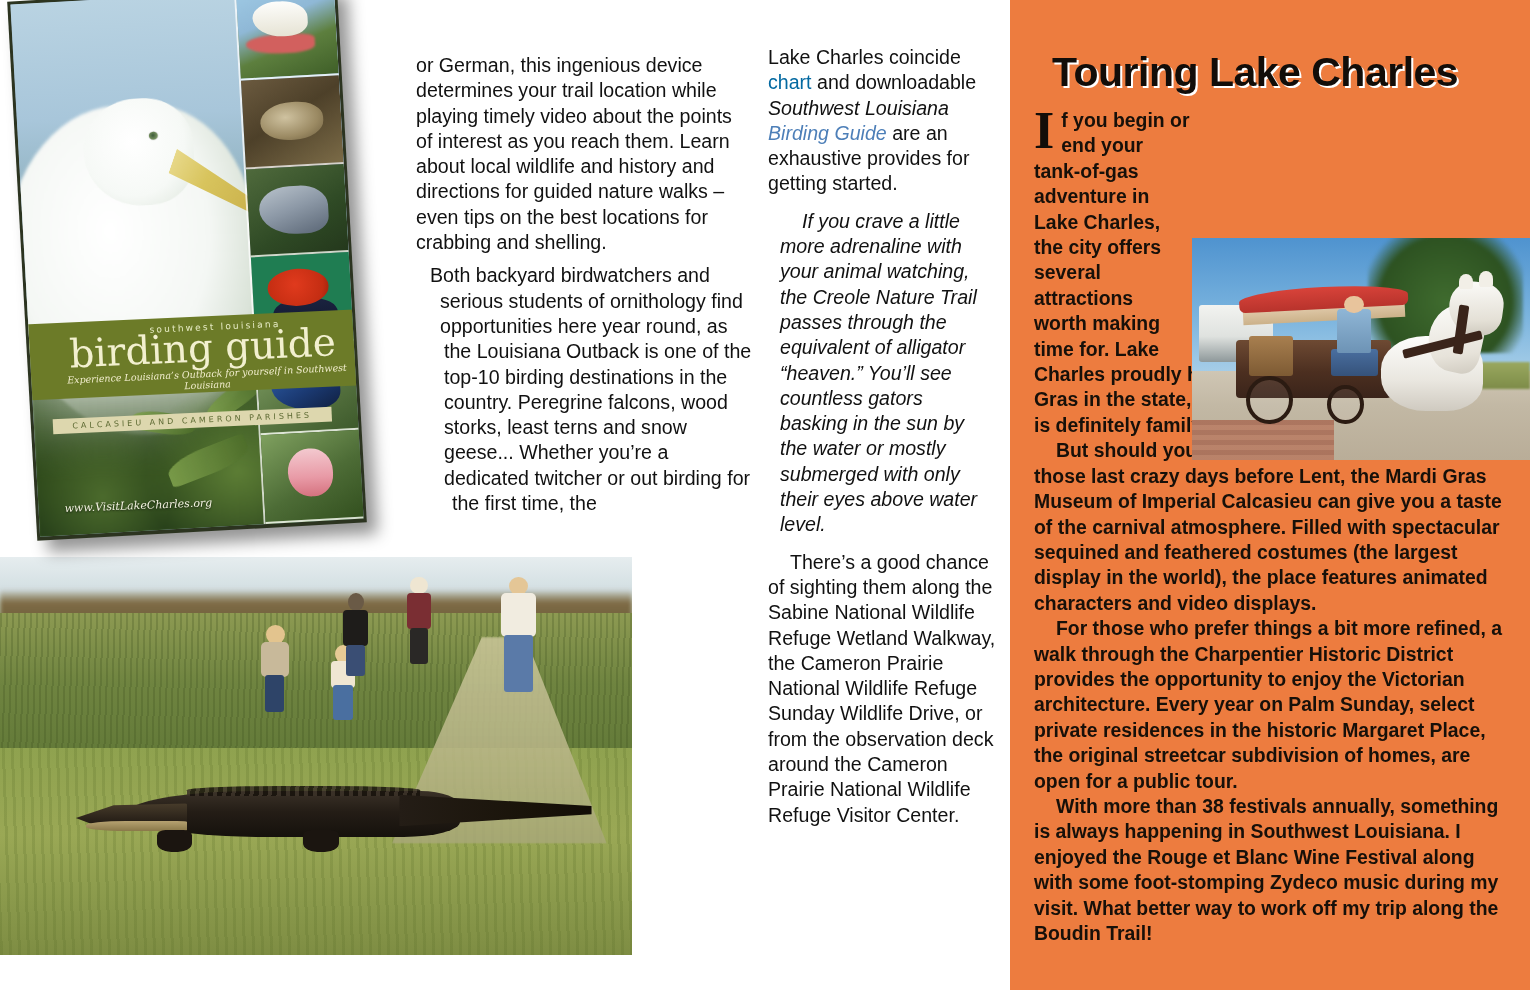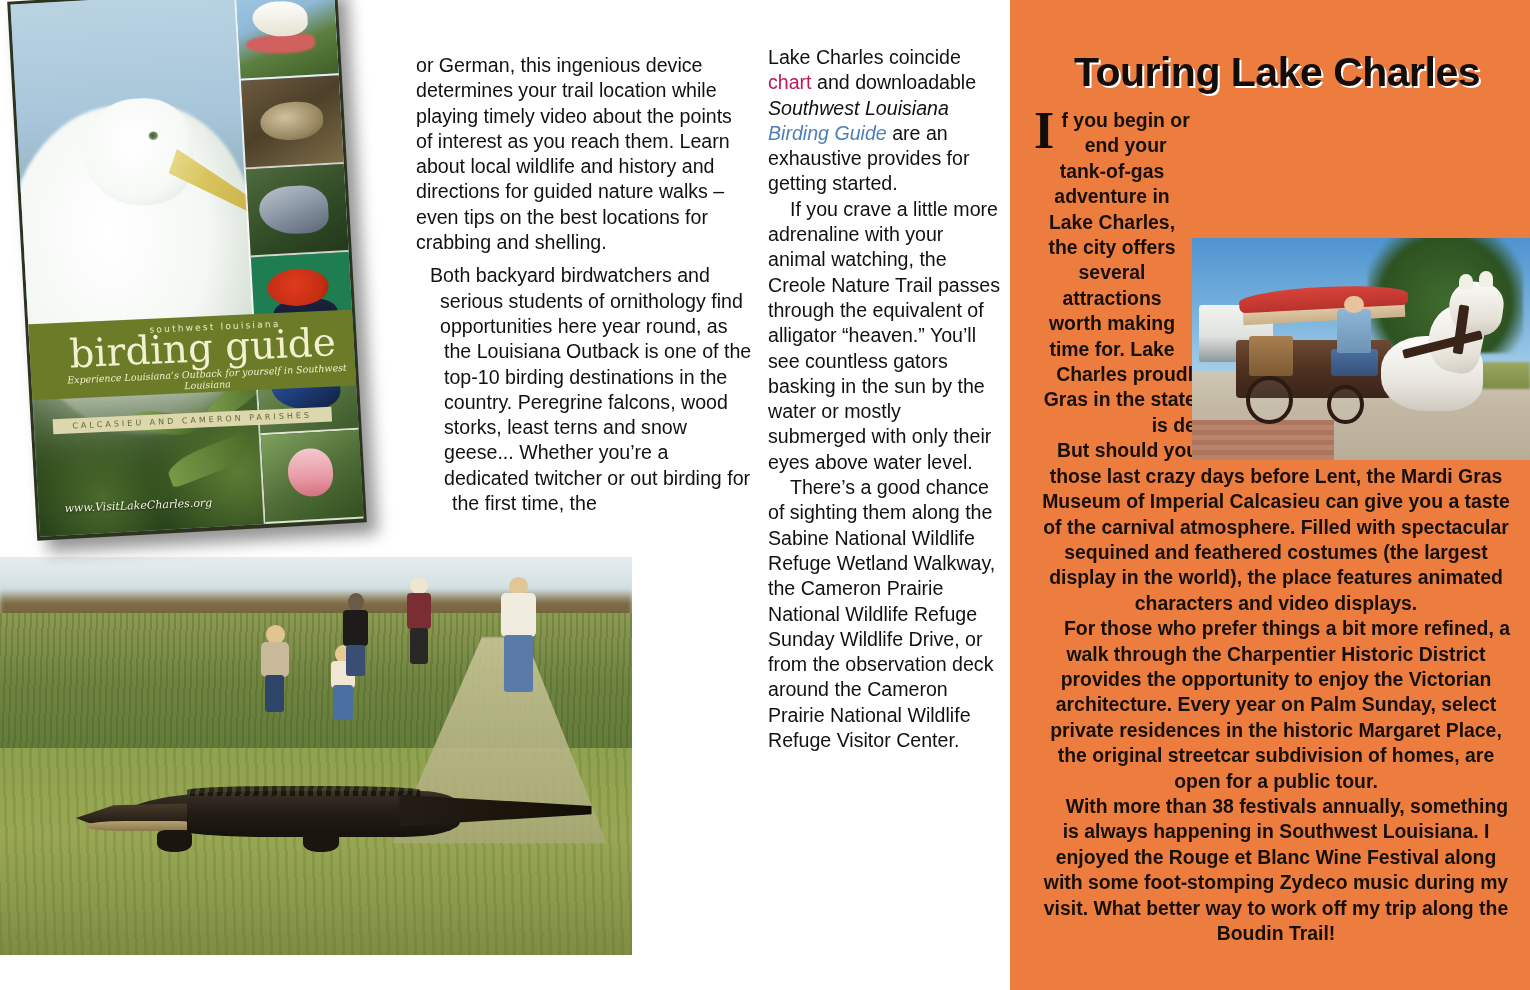--- a/index.html
+++ b/index.html
@@ -308,21 +308,20 @@
   .ital { font-style: italic; }
   .ital-link { font-style: italic; color: #4d7fb8; }
 
   
   #sidebar {
     position: absolute;
     left: 1010px; top: 0;
     width: 520px; height: 990px;
     background: #ed7c3f;
     overflow: hidden;
-    text-align: center;
   }
   #sb-headline {
     position: absolute;
     left: 42px; top: 50px;
     width: 450px;
     font-family: "Liberation Sans", sans-serif;
     font-weight: bold;
     font-size: 41px;
     line-height: 44px;
     color: #120d09;
@@ -497,22 +496,22 @@
         <div style="float: left; clear: left; width: 36px; height: 135px;"></div>
         <div style="float: left; clear: left; width: 44px; height: 60px;"></div>
         <div style="float: right; clear: right; width: 0px; height: 520px;"></div>
 
       <div style="float:left; width:0; height:250px;"></div>
       <p style="margin:8px;">or German, this ingenious device determines your trail location while playing timely video about the points of interest as you reach them. Learn about local wildlife and history and directions for guided nature walks – even tips on the best locations for crabbing and shelling.</p>
       <p style="margin:0; text-indent:22px;">Both backyard birdwatchers and serious students of ornithology find opportunities here year round, as the Louisiana Outback is one of the top-10 birding destinations in the country. Peregrine falcons, wood storks, least terns and snow geese... Whether you’re a dedicated twitcher or out birding for the first time, the</p>
     </div>
 
     <div id="col2" class="col-text">
-      <p style="margin:0;"><span>Lake Charles coincide </span><span class="link" style="color: #be185d;">chart</span><span> and downloadable </span><span class="ital">Southwest Louisiana </span><span class="ital-link" style="color: rgb(77, 127, 184);">Birding Guide</span><span> are an exhaustive provides for getting started.</span></p>
-      <p style="margin:0; text-indent:22px;">If you crave a little more adrenaline with your animal watching, the Creole Nature Trail passes through the equivalent of alligator “heaven.” You’ll see countless gators basking in the sun by the water or mostly submerged with only their eyes above water level.</p>
+      <p style="margin:0;"><span>Lake Charles coincide </span><span class="link" style="color: #0369a1;">chart</span><span> and downloadable </span><span class="ital">Southwest Louisiana </span><span class="ital-link" style="color: rgb(77, 127, 184);">Birding Guide</span><span> are an exhaustive provides for getting started.</span></p>
+      <p style="margin:12px; text-indent:22px;font-style:italic;">If you crave a little more adrenaline with your animal watching, the Creole Nature Trail passes through the equivalent of alligator “heaven.” You’ll see countless gators basking in the sun by the water or mostly submerged with only their eyes above water level.</p>
       <p style="margin:0; text-indent:22px;">There’s a good chance of sighting them along the Sabine National Wildlife Refuge Wetland Walkway, the Cameron Prairie National Wildlife Refuge Sunday Wildlife Drive, or from the observation deck around the Cameron Prairie National Wildlife Refuge Visitor Center.</p>
     </div>
   </div>
 
   <div id="sidebar" style="background: rgb(237, 124, 63);">
     <div id="sb-headline">Touring Lake Charles</div>
 
     <div id="sb-body">
       <div id="carriage-float"></div>
       <span id="dropcap">I</span>

